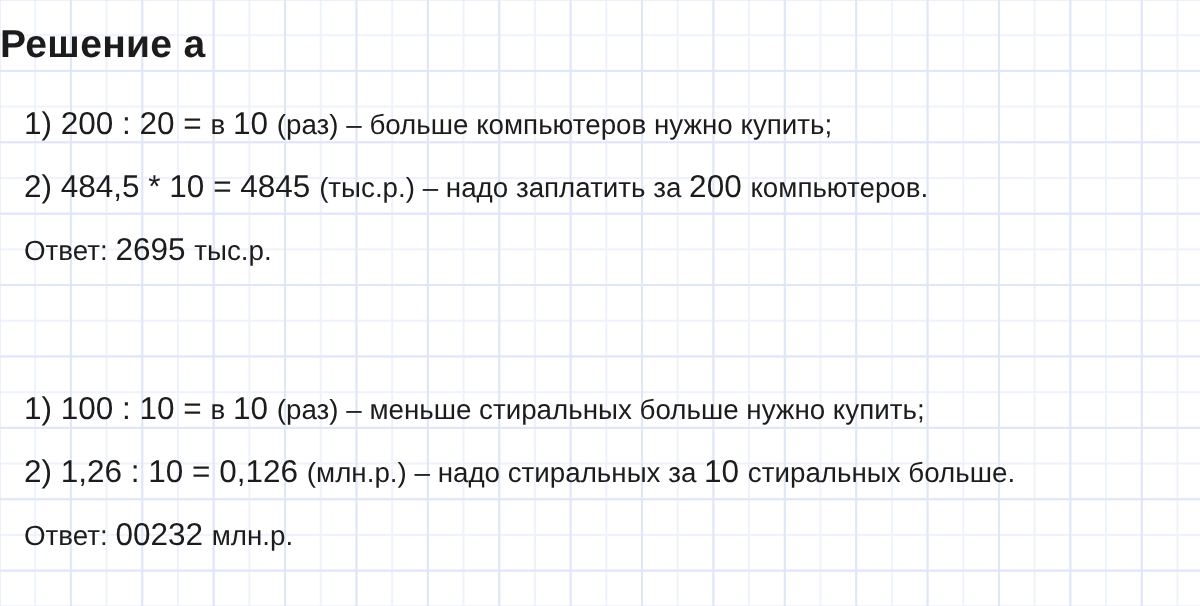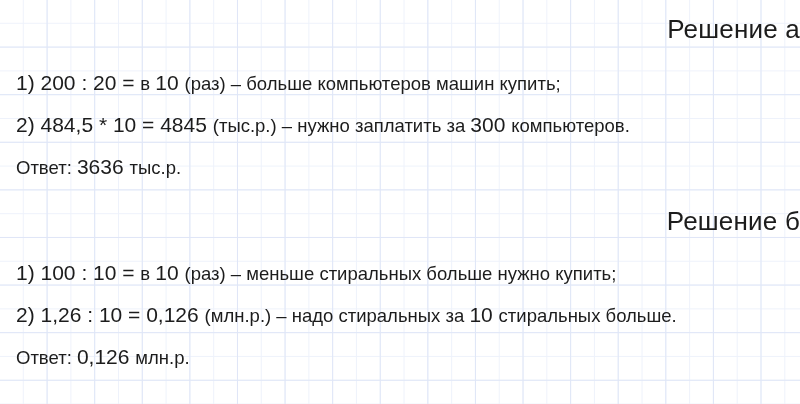--- a/index.html
+++ b/index.html
@@ -35,23 +35,23 @@
   }
 
   
   .solution-block {
     position: absolute;
     left: 0;
     width: 800px;
   }
 
   .heading {
-    text-align: right;
+    text-align: left;
     font-family: "Liberation Sans", sans-serif;
-    font-weight: normal;
+    font-weight: bold;
     font-size: 26px;
     line-height: 30px;
     color: #1c1c1c;
     letter-spacing: 0.2px;
     white-space: nowrap;
   }
 
   .line {
     font-family: "Liberation Sans", sans-serif;
     font-size: 18.5px;
@@ -81,27 +81,26 @@
   .b2      { top: 304px; }
   .bAns    { top: 346px; }
 </style>
 </head>
 <body>
 
 <div id="page">
 
   <div class="solution-block heading hA">Решение а</div>
 
-  <div class="solution-block line a1"><span class="num">1) 200 : 20 = </span><span class="cyr">в </span><span class="num">10 </span><span class="cyr">(раз) – больше компьютеров машин купить;</span></div>
+  <div class="solution-block line a1"><span class="num">1) 200 : 20 = </span><span class="cyr">в </span><span class="num">10 </span><span class="cyr">(раз) – больше компьютеров нужно купить;</span></div>
 
-  <div class="solution-block line a2"><span class="num">2) 484,5 * 10 = 4845 </span><span class="cyr">(тыс.р.) – нужно заплатить за </span><span class="num">300 </span><span class="cyr">компьютеров.</span></div>
+  <div class="solution-block line a2"><span class="num">2) 484,5 * 10 = 4845 </span><span class="cyr">(тыс.р.) – надо заплатить за </span><span class="num">200 </span><span class="cyr">компьютеров.</span></div>
 
-  <div class="solution-block line aAns"><span class="cyr">Ответ: </span><span class="num">3636 </span><span class="cyr">тыс.р.</span></div>
+  <div class="solution-block line aAns"><span class="cyr">Ответ: </span><span class="num">2695 </span><span class="cyr">тыс.р.</span></div>
 
-  <div class="solution-block heading hB">Решение б</div>
 
   <div class="solution-block line b1"><span class="num">1) 100 : 10 = </span><span class="cyr">в </span><span class="num">10 </span><span class="cyr">(раз) – меньше стиральных больше нужно купить;</span></div>
 
   <div class="solution-block line b2"><span class="num">2) 1,26 : 10 = 0,126 </span><span class="cyr">(млн.р.) – надо стиральных за </span><span class="num">10 </span><span class="cyr">стиральных больше.</span></div>
 
-  <div class="solution-block line bAns"><span class="cyr">Ответ: </span><span class="num">0,126 </span><span class="cyr">млн.р.</span></div>
+  <div class="solution-block line bAns"><span class="cyr">Ответ: </span><span class="num">00232 </span><span class="cyr">млн.р.</span></div>
 
 </div>
 
 </body></html>

